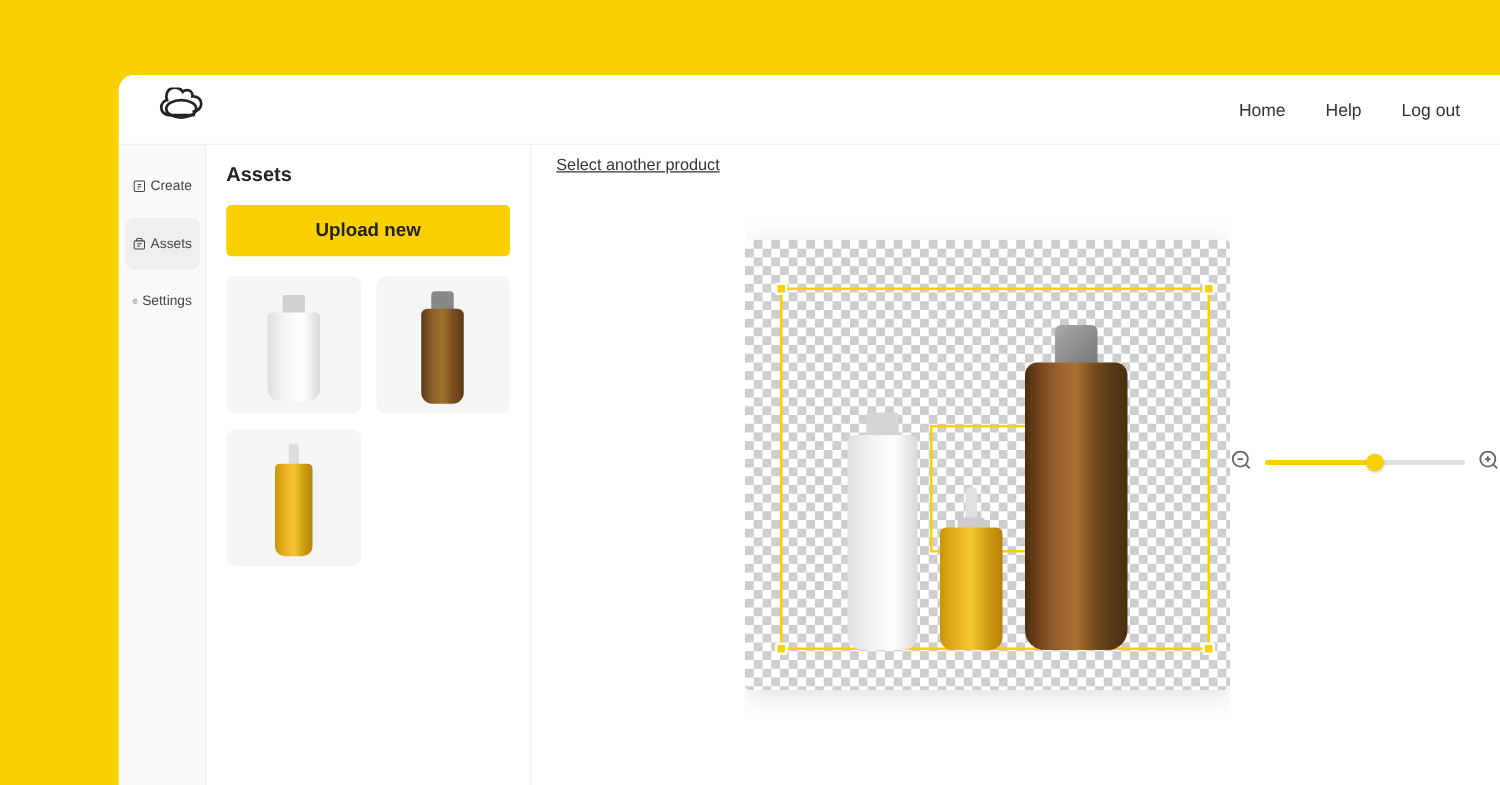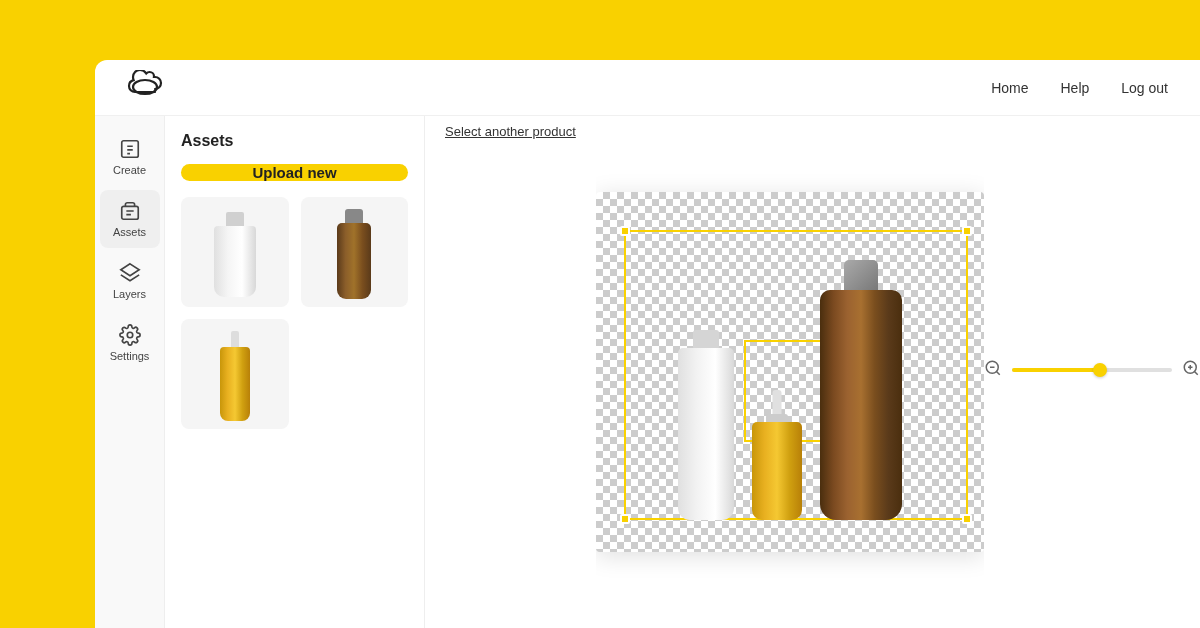--- a/index.html
+++ b/index.html
@@ -65,21 +65,21 @@
       display: flex;
       flex-direction: column;
       align-items: center;
       padding-top: 12px;
       gap: 4px;
       flex-shrink: 0;
     }
 
     .sidebar-item {
       display: flex;
-      flex-direction: column;
+      flex-direction: row;
       align-items: center;
       justify-content: flex-end;
       width: 60px;
       padding: 10px 6px;
       border-radius: 8px;
       cursor: pointer;
       gap: 4px;
     }
 
     .sidebar-item.active {
@@ -106,21 +106,22 @@
       font-size: 16px;
       font-weight: 600;
       color: #222;
       margin-bottom: 14px;
     }
 
     .upload-btn {
       width: 100%;
       background: #F9D100;
       border: none;
-      border-radius: 19px;
+      border-radius: 4px;
+      padding: 12px;
       font-size: 15px;
       font-weight: 600;
       color: #222;
       cursor: pointer;
       margin-bottom: 16px;
     }
 
     .assets-grid {
       display: grid;
       grid-template-columns: 1fr 1fr;
@@ -319,27 +320,20 @@
 
       <div class="sidebar-item active">
         <svg class="icon-svg" viewBox="0 0 24 24" fill="none" stroke="#444" stroke-width="1.8">
           <rect x="3" y="7" width="18" height="14" rx="2"></rect>
           <path d="M7 7V5a2 2 0 0 1 2-2h6a2 2 0 0 1 2 2v2"></path>
           <path d="M8 12h8M8 16h5"></path>
         </svg>
         <span class="sidebar-item-label">Assets</span>
       </div>
 
-      <div class="sidebar-item">
-        <svg class="icon-svg" viewBox="0 0 24 24" fill="none" stroke="#444" stroke-width="1.8">
-          <polygon points="12 2 22 8.5 12 15 2 8.5"></polygon>
-          <polyline points="2 14 12 20.5 22 14"></polyline>
-        </svg>
-        <span class="sidebar-item-label">Layers</span>
-      </div>
 
       <div class="sidebar-item">
         <svg class="icon-svg" viewBox="0 0 24 24" fill="none" stroke="#444" stroke-width="1.8">
           <circle cx="12" cy="12" r="3"></circle>
           <path d="M19.4 15a1.65 1.65 0 0 0 .33 1.82l.06.06a2 2 0 0 1-2.83 2.83l-.06-.06a1.65 1.65 0 0 0-1.82-.33 1.65 1.65 0 0 0-1 1.51V21a2 2 0 0 1-4 0v-.09A1.65 1.65 0 0 0 9 19.4a1.65 1.65 0 0 0-1.82.33l-.06.06a2 2 0 0 1-2.83-2.83l.06-.06A1.65 1.65 0 0 0 4.68 15a1.65 1.65 0 0 0-1.51-1H3a2 2 0 0 1 0-4h.09A1.65 1.65 0 0 0 4.6 9a1.65 1.65 0 0 0-.33-1.82l-.06-.06a2 2 0 0 1 2.83-2.83l.06.06A1.65 1.65 0 0 0 9 4.68a1.65 1.65 0 0 0 1-1.51V3a2 2 0 0 1 4 0v.09a1.65 1.65 0 0 0 1 1.51 1.65 1.65 0 0 0 1.82-.33l.06-.06a2 2 0 0 1 2.83 2.83l-.06.06A1.65 1.65 0 0 0 19.4 9a1.65 1.65 0 0 0 1.51 1H21a2 2 0 0 1 0 4h-.09a1.65 1.65 0 0 0-1.51 1z"></path>
         </svg>
         <span class="sidebar-item-label">Settings</span>
       </div>
     </div>
 

